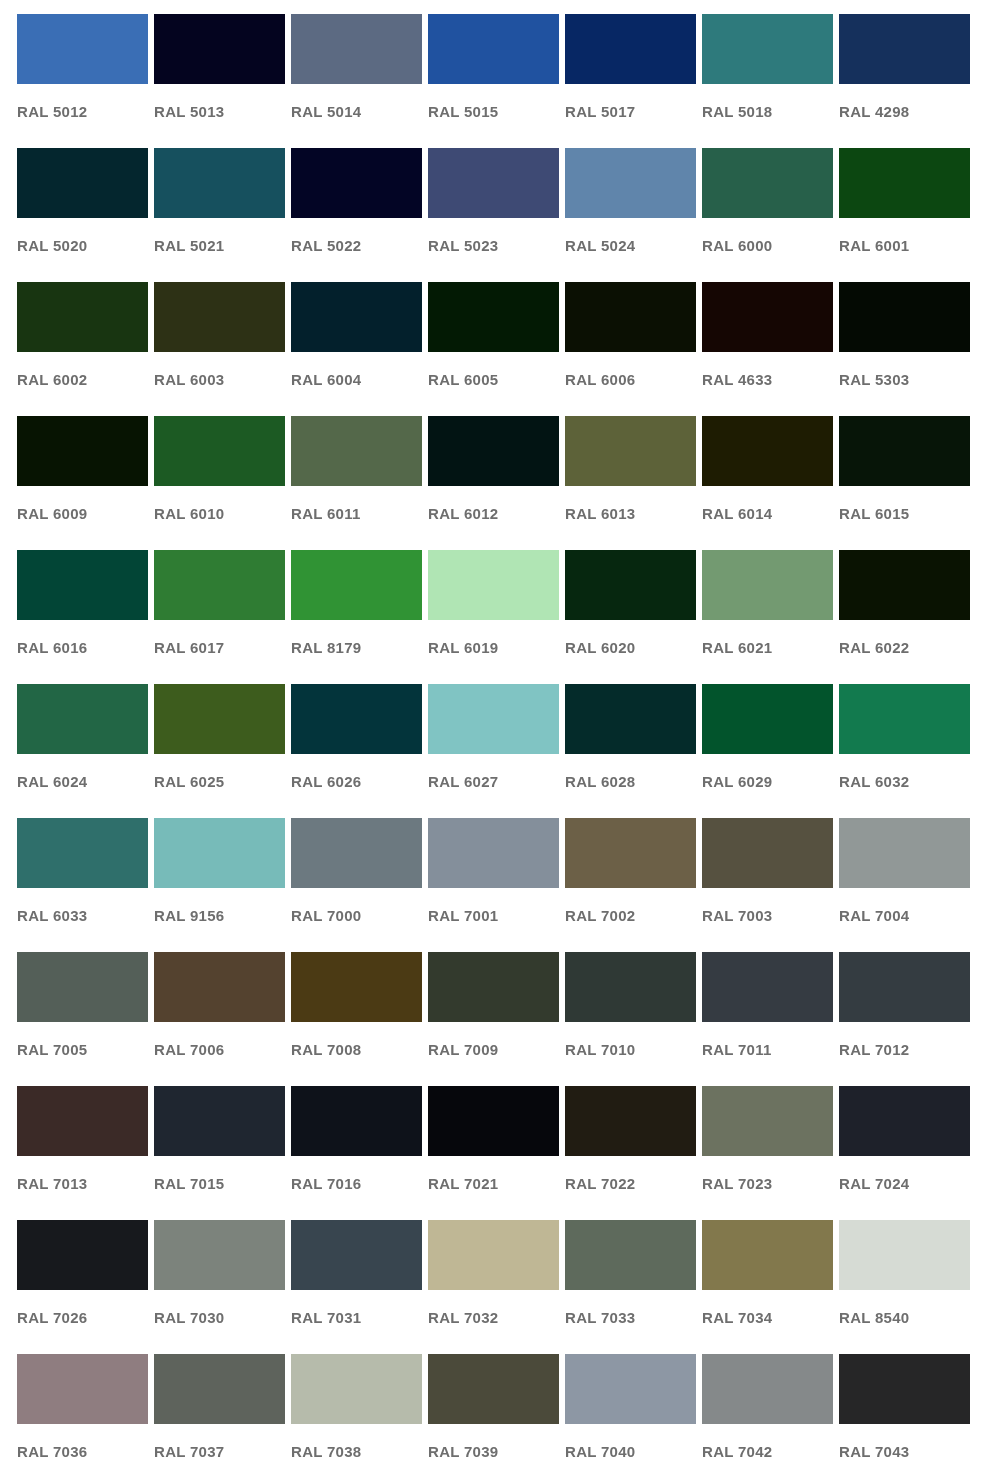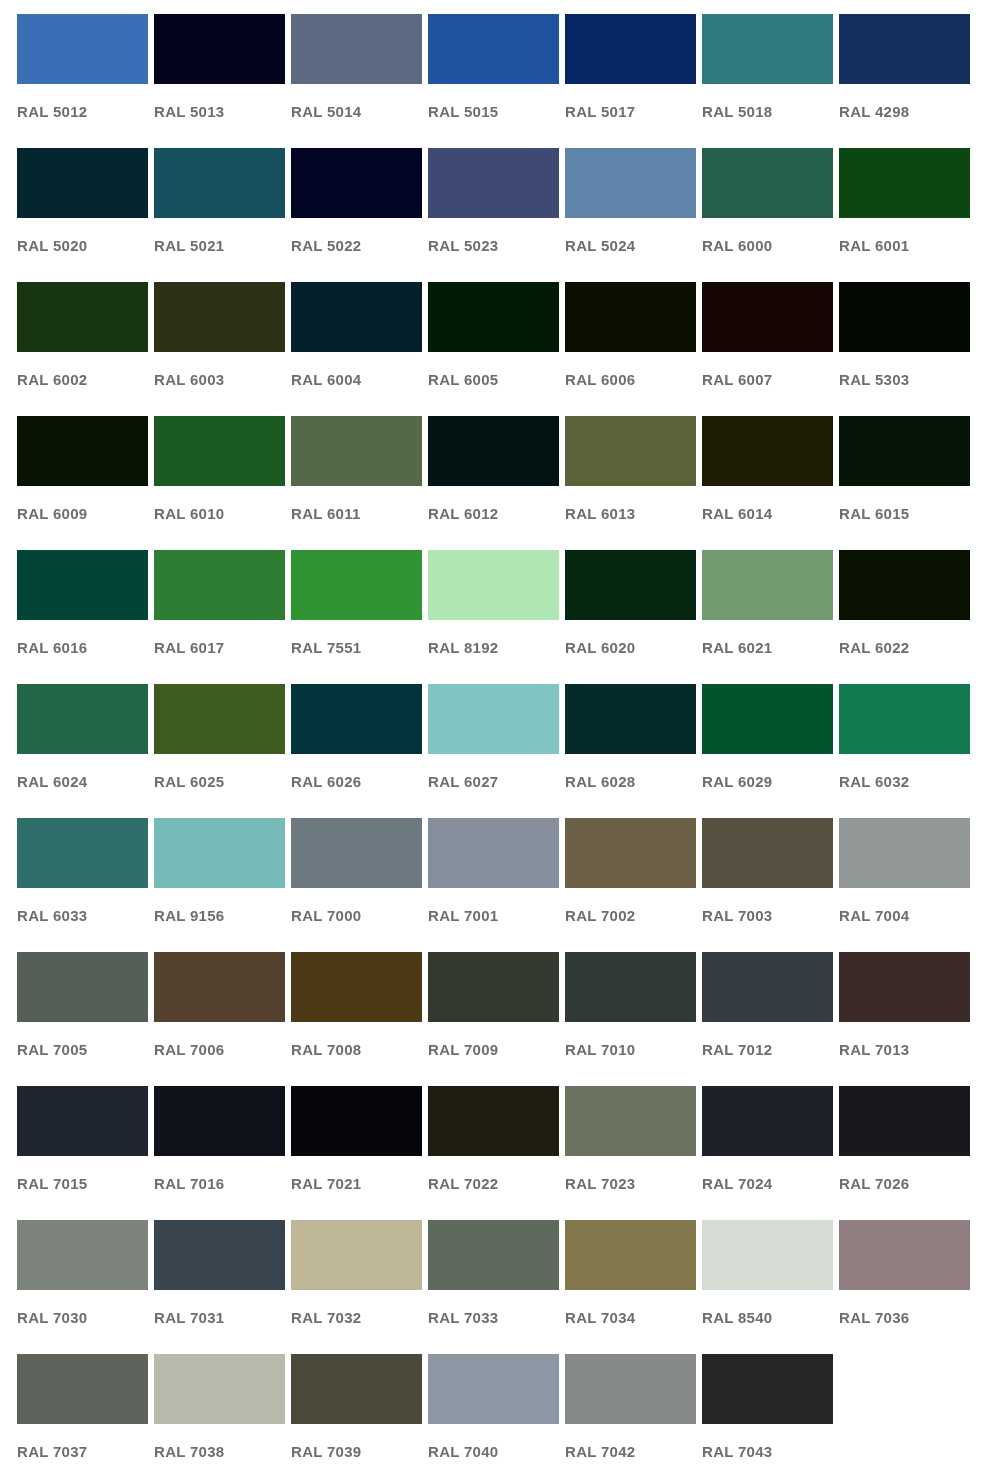--- a/index.html
+++ b/index.html
@@ -127,21 +127,21 @@
       <div class="swatch-cell">
         <span class="swatch-chip" style="background-color: rgb(3, 26, 4);"></span>
         <span class="swatch-label">RAL 6005</span>
       </div>
       <div class="swatch-cell">
         <span class="swatch-chip" style="background-color: rgb(11, 16, 3);"></span>
         <span class="swatch-label">RAL 6006</span>
       </div>
       <div class="swatch-cell">
         <span class="swatch-chip" style="background-color: rgb(21, 6, 3);"></span>
-        <span class="swatch-label">RAL 6007</span>
+        <span class="swatch-label">RAL 4633</span>
       </div>
       <div class="swatch-cell">
         <span class="swatch-chip" style="background-color: rgb(4, 10, 3);"></span>
         <span class="swatch-label">RAL 5303</span>
       </div>
       <div class="swatch-cell">
         <span class="swatch-chip" style="background-color: rgb(7, 20, 2);"></span>
         <span class="swatch-label">RAL 6009</span>
       </div>
       <div class="swatch-cell">
@@ -171,25 +171,25 @@
       <div class="swatch-cell">
         <span class="swatch-chip" style="background-color: rgb(2, 69, 54);"></span>
         <span class="swatch-label">RAL 6016</span>
       </div>
       <div class="swatch-cell">
         <span class="swatch-chip" style="background-color: rgb(47, 124, 51);"></span>
         <span class="swatch-label">RAL 6017</span>
       </div>
       <div class="swatch-cell">
         <span class="swatch-chip" style="background-color: rgb(48, 147, 52);"></span>
-        <span class="swatch-label">RAL 7551</span>
+        <span class="swatch-label">RAL 8179</span>
       </div>
       <div class="swatch-cell">
         <span class="swatch-chip" style="background-color: rgb(176, 229, 180);"></span>
-        <span class="swatch-label">RAL 8192</span>
+        <span class="swatch-label">RAL 6019</span>
       </div>
       <div class="swatch-cell">
         <span class="swatch-chip" style="background-color: rgb(6, 39, 15);"></span>
         <span class="swatch-label">RAL 6020</span>
       </div>
       <div class="swatch-cell">
         <span class="swatch-chip" style="background-color: rgb(115, 154, 113);"></span>
         <span class="swatch-label">RAL 6021</span>
       </div>
       <div class="swatch-cell">
@@ -264,20 +264,24 @@
         <span class="swatch-chip" style="background-color: rgb(75, 58, 20);"></span>
         <span class="swatch-label">RAL 7008</span>
       </div>
       <div class="swatch-cell">
         <span class="swatch-chip" style="background-color: rgb(51, 58, 45);"></span>
         <span class="swatch-label">RAL 7009</span>
       </div>
       <div class="swatch-cell">
         <span class="swatch-chip" style="background-color: rgb(47, 57, 53);"></span>
         <span class="swatch-label">RAL 7010</span>
+      </div>
+      <div class="swatch-cell">
+        <span class="swatch-chip" style="background-color: rgb(53, 59, 66);"></span>
+        <span class="swatch-label">RAL 7011</span>
       </div>
       <div class="swatch-cell">
         <span class="swatch-chip" style="background-color: rgb(52, 60, 65);"></span>
         <span class="swatch-label">RAL 7012</span>
       </div>
       <div class="swatch-cell">
         <span class="swatch-chip" style="background-color: rgb(59, 42, 39);"></span>
         <span class="swatch-label">RAL 7013</span>
       </div>
       <div class="swatch-cell">

